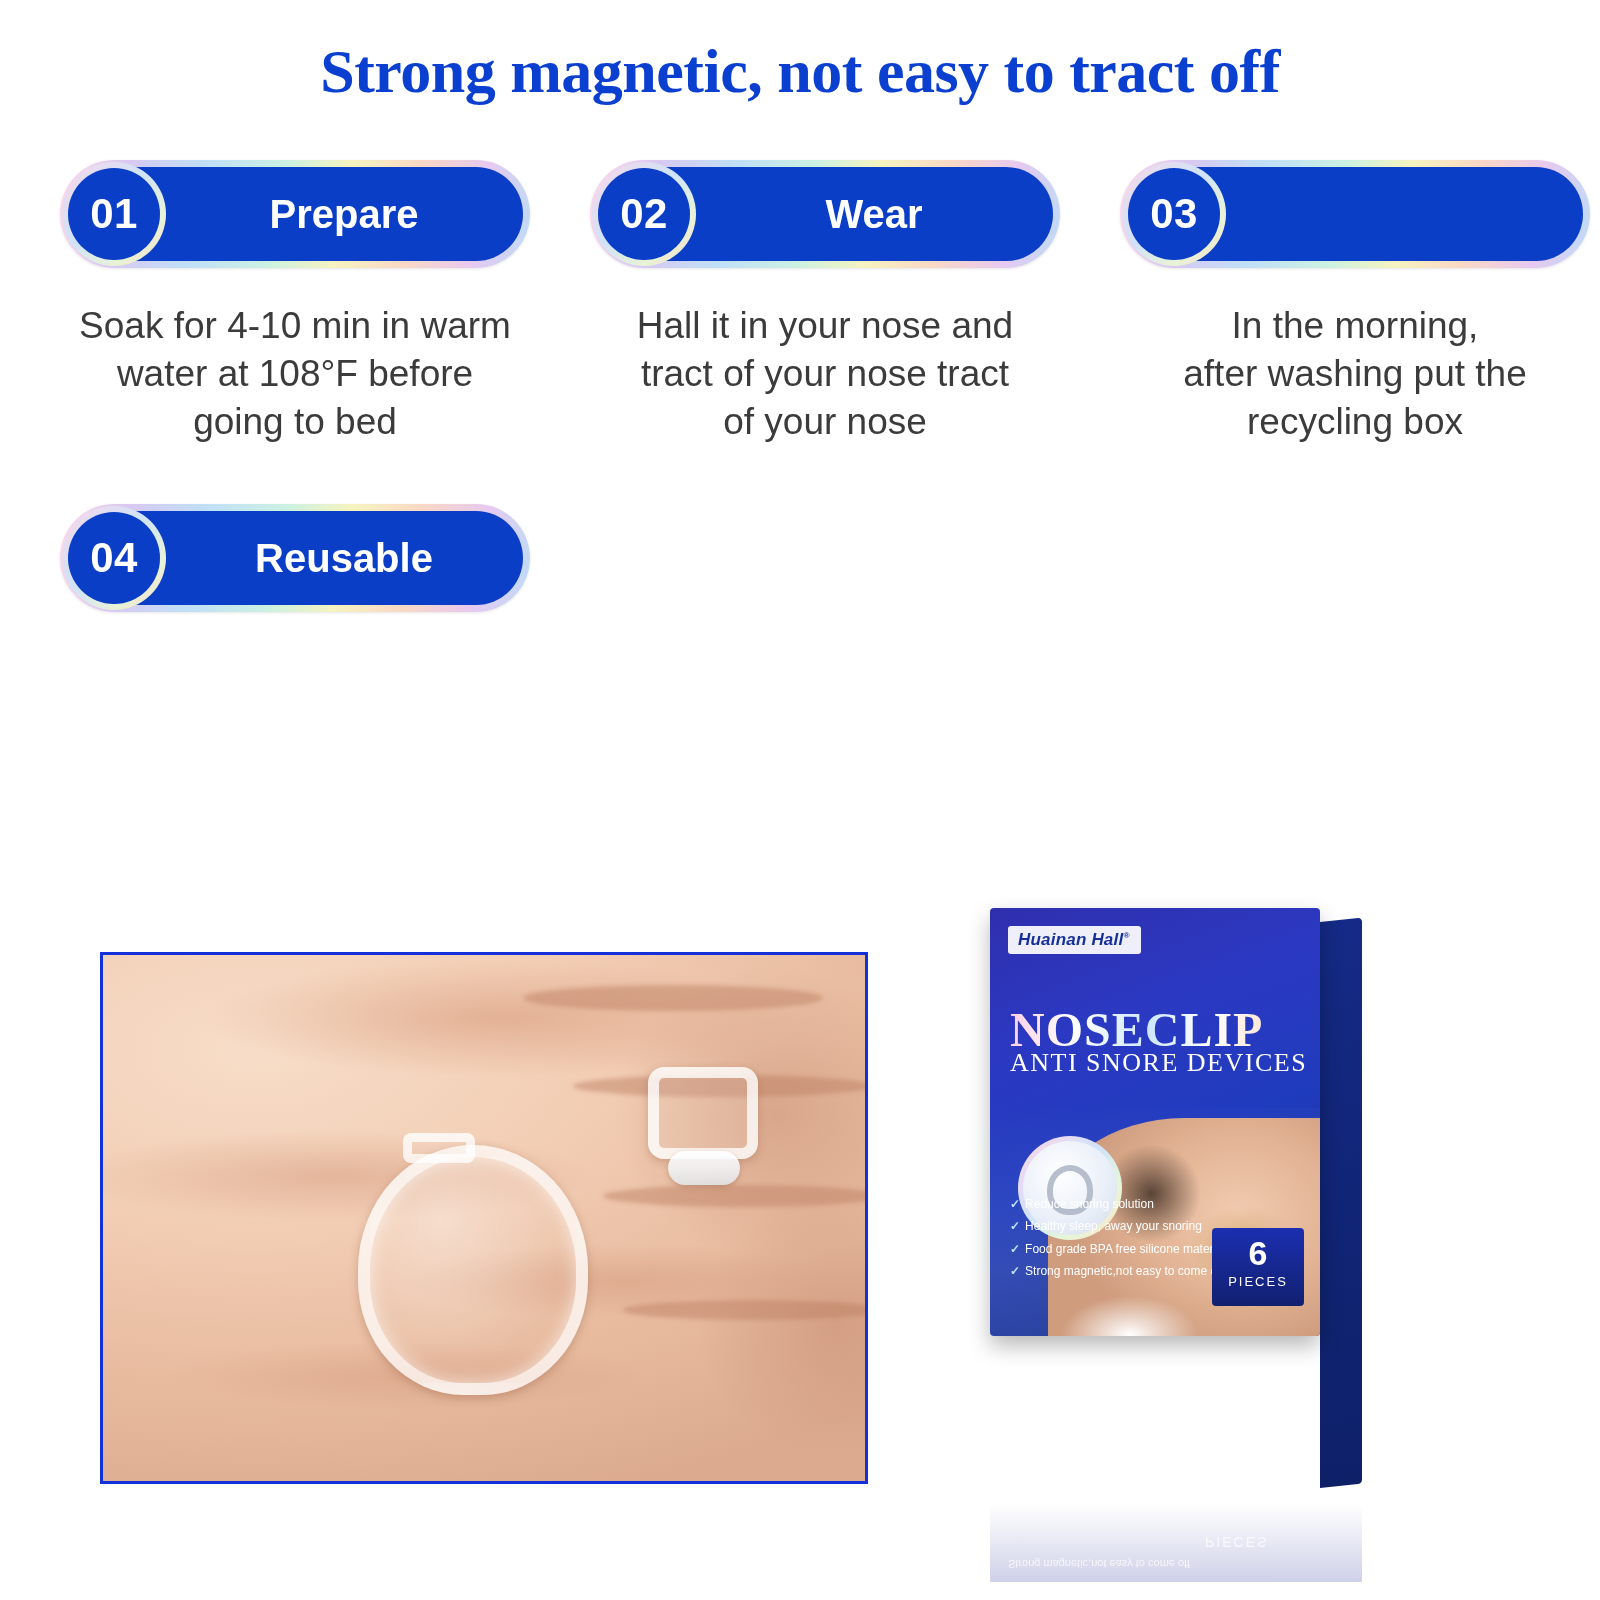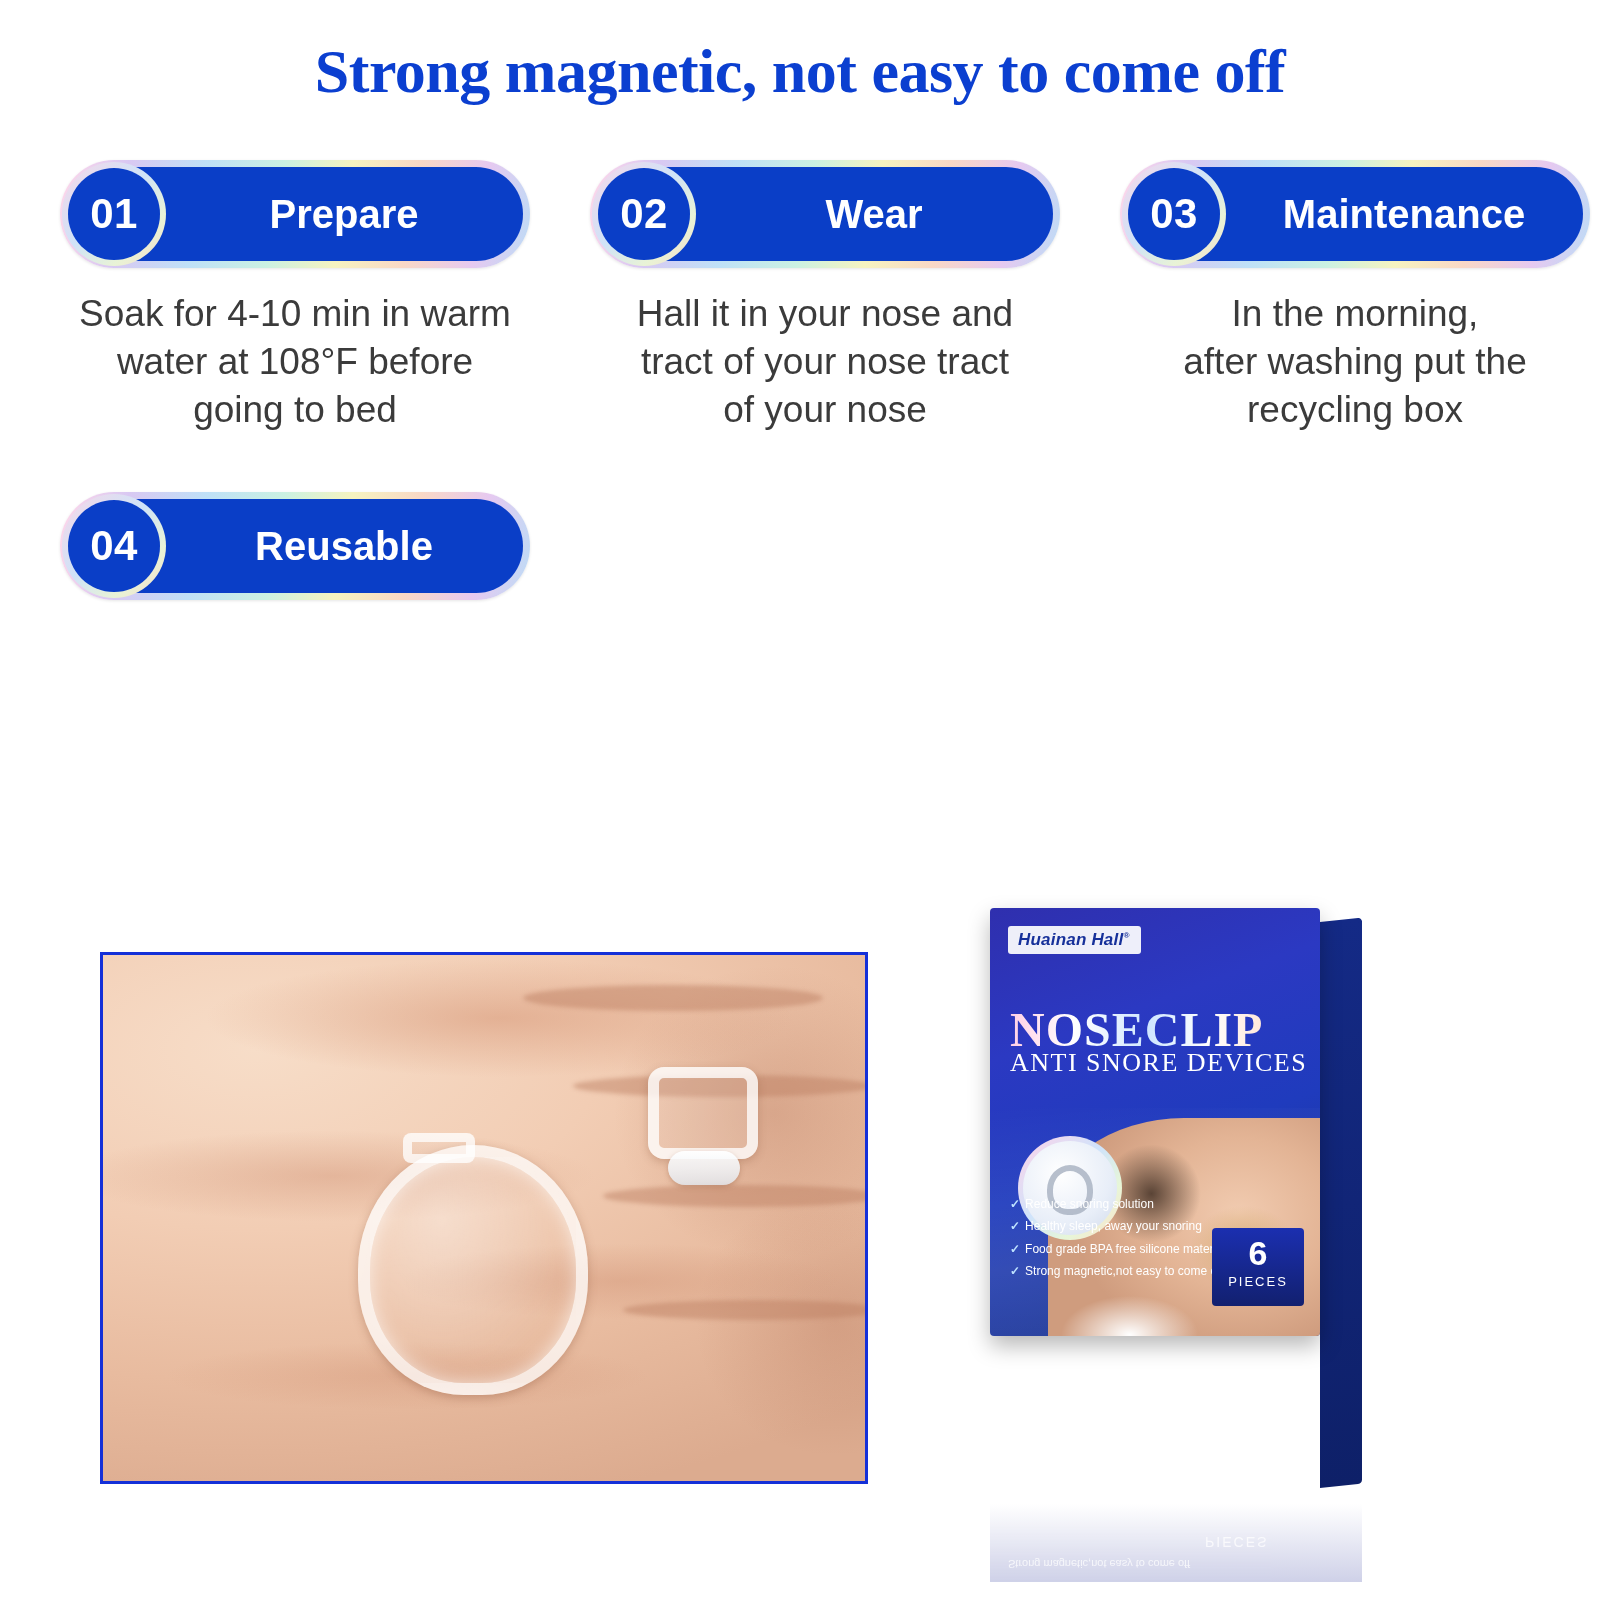--- a/index.html
+++ b/index.html
@@ -77,21 +77,21 @@
     padding-left: 104px;
     padding-right: 6px;
     text-align: center;
     color: #ffffff;
     font-size: 40px;
     font-weight: bold;
     white-space: nowrap;
   }
 
   .step-desc {
-    margin-top: 22px;
+    margin-top: 34px;
     text-align: center;
     color: #3b3b3b;
     font-size: 37px;
     line-height: 1.30;
     white-space: pre-line;
   }
 
   
   .photo-frame {
     position: absolute;
@@ -309,21 +309,21 @@
     color: rgba(255,255,255,0.75);
     font-size: 14px;
     letter-spacing: 2px;
   }
 </style>
 </head>
 <body>
 
 <div class="page">
 
-  <div class="headline">Strong magnetic, not easy to come off</div>
+  <div class="headline">Strong magnetic, not easy to tract off</div>
 
   <div class="steps">
 
     <div class="step">
       <div class="pillwrap">
         <div class="pill">
           <div class="num-ring">
             <div class="num-inner">01</div>
           </div>
           <div class="pill-label">Prepare</div>
@@ -347,21 +347,20 @@
 tract of your nose tract
 of your nose</div>
     </div>
 
     <div class="step">
       <div class="pillwrap">
         <div class="pill">
           <div class="num-ring">
             <div class="num-inner">03</div>
           </div>
-          <div class="pill-label">Maintenance</div>
         </div>
       </div>
       <div class="step-desc">In the morning,
 after washing put the
 recycling box</div>
     </div>
 
     <div class="step">
       <div class="pillwrap">
         <div class="pill">

